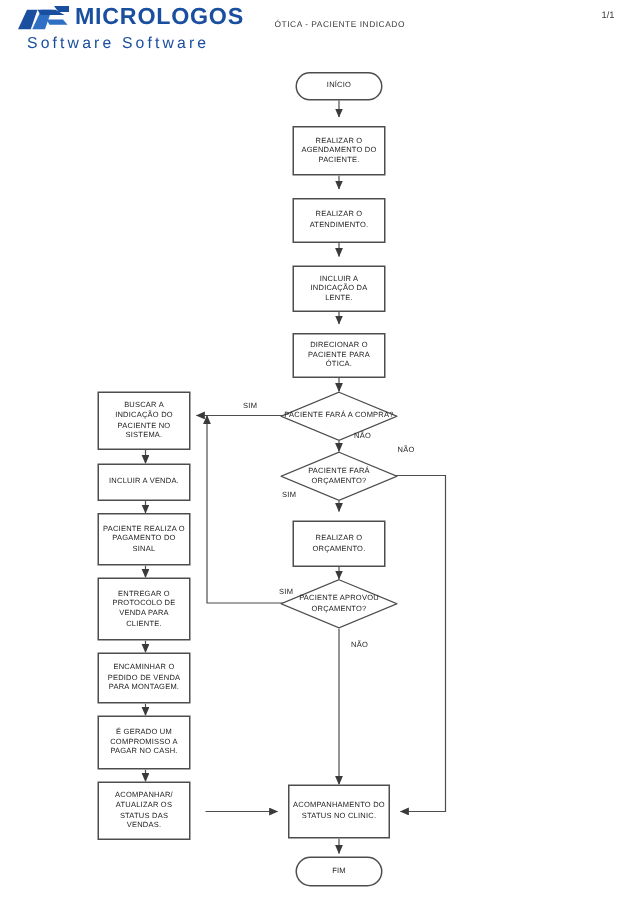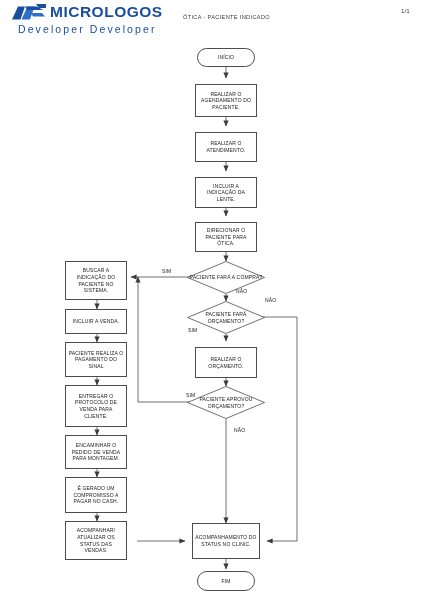--- a/index.html
+++ b/index.html
@@ -133,21 +133,21 @@
 
   <div id="logo-block">
     <svg id="logo-mark" viewBox="0 0 34 17">
       <polygon points="0,15.5 6,2.5 13,2.5 8.5,15.5" fill="#1a4fa0"></polygon>
       <polygon points="9.5,15.5 15.5,2.5 22.5,2.5 18,15.5" fill="#2f6fc4"></polygon>
       <polygon points="13,2.5 25,2.5 31,6 15,6" fill="#1a4fa0"></polygon>
       <polygon points="19,9 30,9 33,12.5 21,12.5" fill="#2f6fc4"></polygon>
       <polygon points="24,0 34,0 34,4 27,4" fill="#1a4fa0"></polygon>
     </svg>
     <div id="logo-wordmark">MICROLOGOS</div>
-    <div id="logo-tagline">Developer Developer</div>
+    <div id="logo-tagline">Software Software</div>
   </div>
 
   <div id="doc-title">ÓTICA - PACIENTE INDICADO</div>
   <div id="page-number">1/1</div>
 </div>
 
 <div id="flow">
 
   <svg width="424" height="599" viewBox="0 0 424 599" style="position:absolute;left:0;top:0;">
     <defs>

